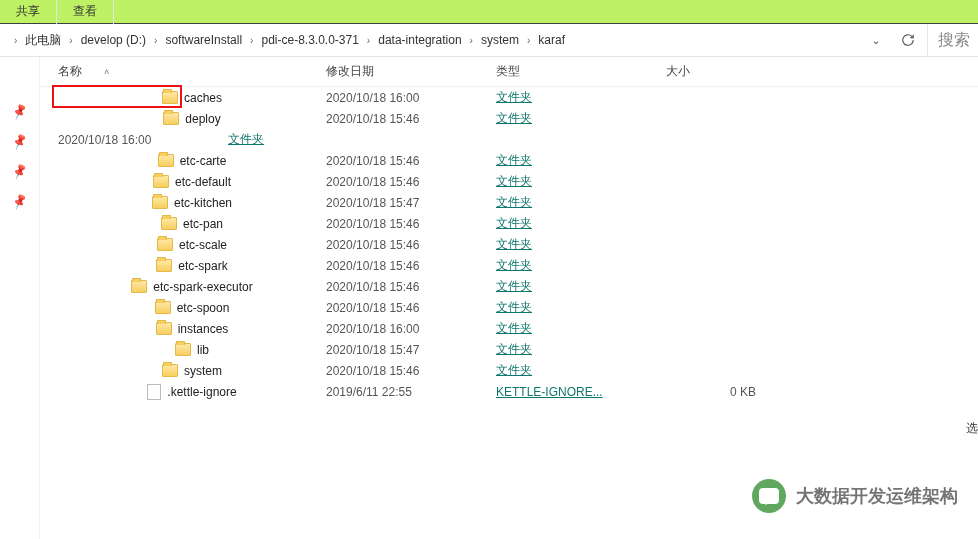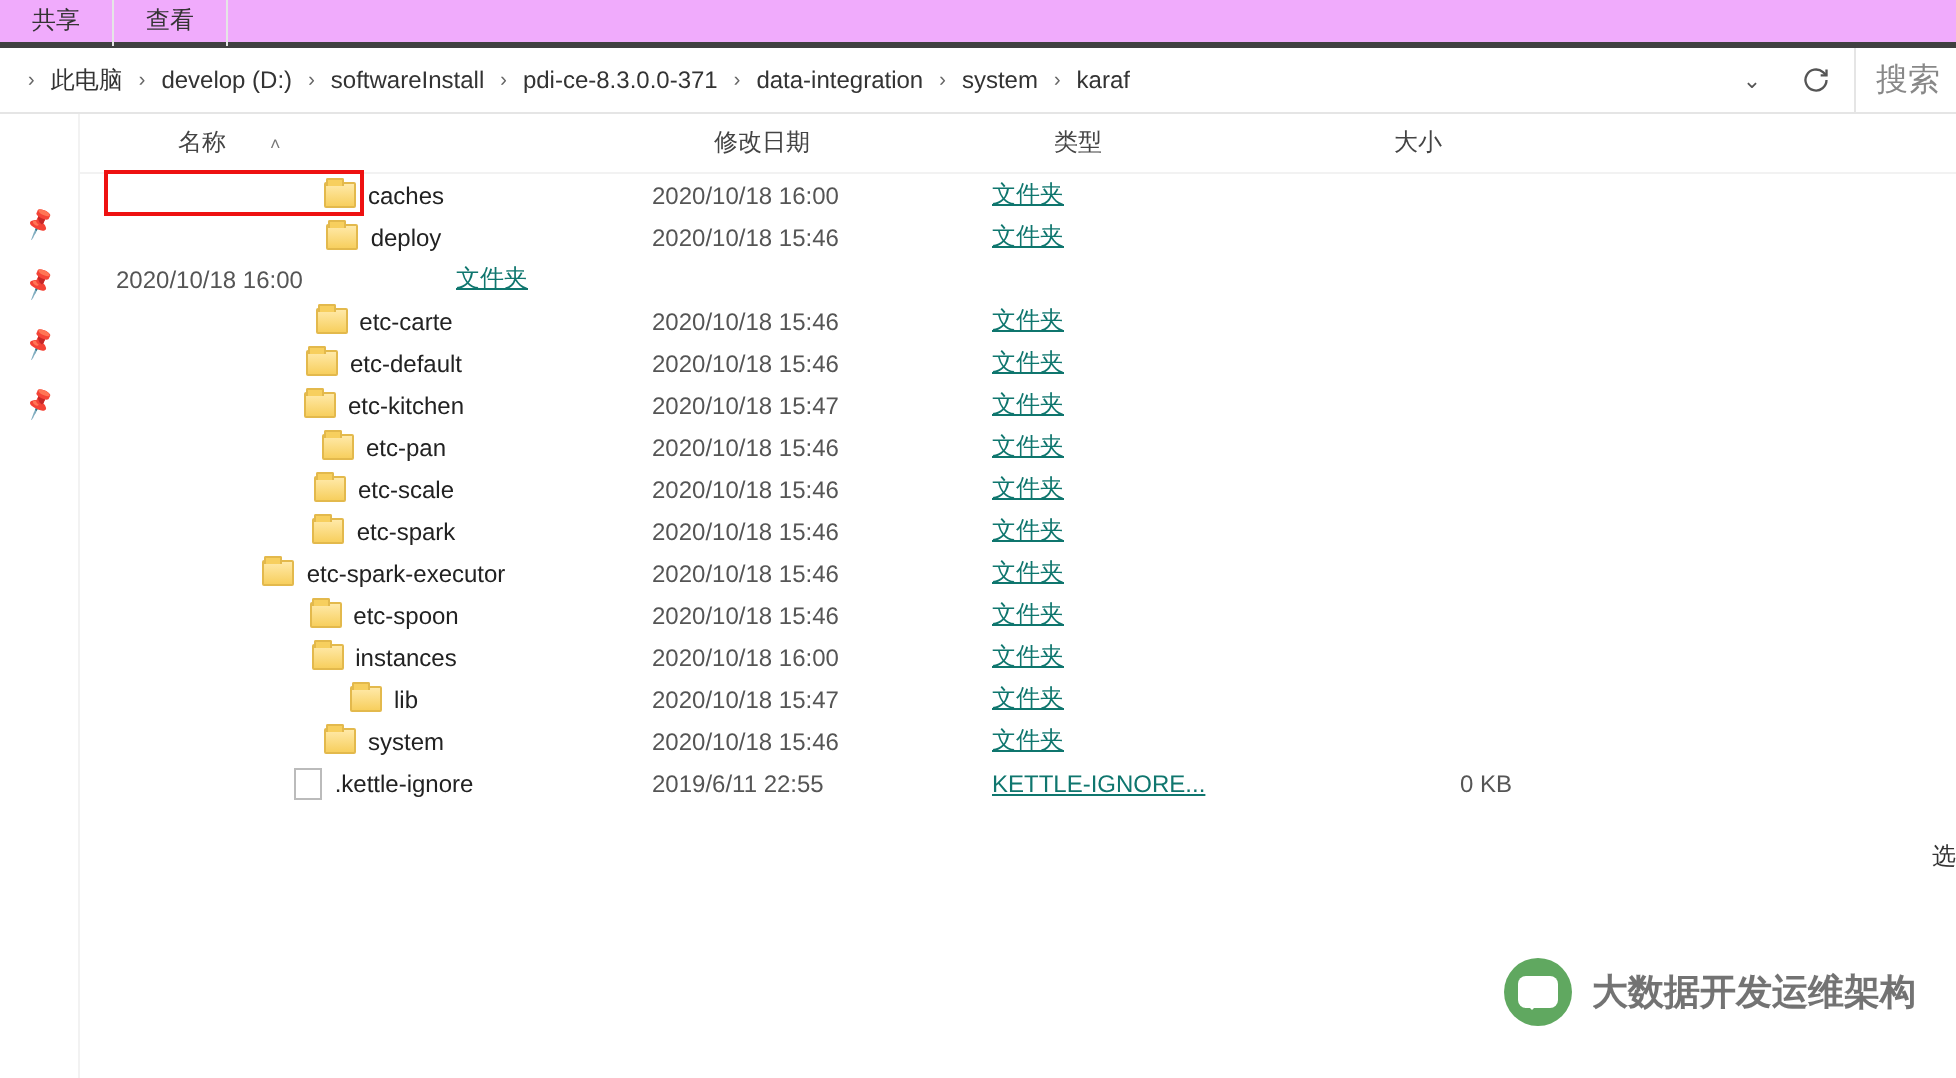--- a/index.html
+++ b/index.html
@@ -11,23 +11,23 @@
     width: 978px;
     height: 539px;
     overflow: hidden;
     position: relative;
   }
   
   .tabbar {
     display: flex;
     align-items: center;
     height: 24px;
-    border-bottom: 3px solid #404040;
+    border-bottom: 1px solid #404040;
     padding-left: 0;
-    background: #f0abfc;
+    background: #bef264;
   }
   .tabbar .tab {
     padding: 4px 16px;
     font-size: 12px;
     color: #333;
     border-right: 1px solid #e5e5e5;
   }
   
   .addrbar {
     display: flex;
@@ -106,21 +106,21 @@
   
   .colheaders {
     display: flex;
     align-items: center;
     height: 30px;
     padding-left: 18px;
     font-size: 12px;
     color: #444;
     border-bottom: 1px solid #f2f2f2;
   }
-  .col-name   { width: 268px; padding-left: 0; display:flex; align-items:center; gap:22px;margin-left:31px;}
+  .col-name   { width: 268px; padding-left: 0; display:flex; align-items:center; gap:22px;}
   .col-date   { width: 170px; }
   .col-type   { width: 170px; }
   .col-size   { width: 120px; }
   .sort-caret { font-size: 9px; color: #777; }
   .hdr-name-text { }
   
   .rows {
     padding-top: 0;
   }
   .row {

